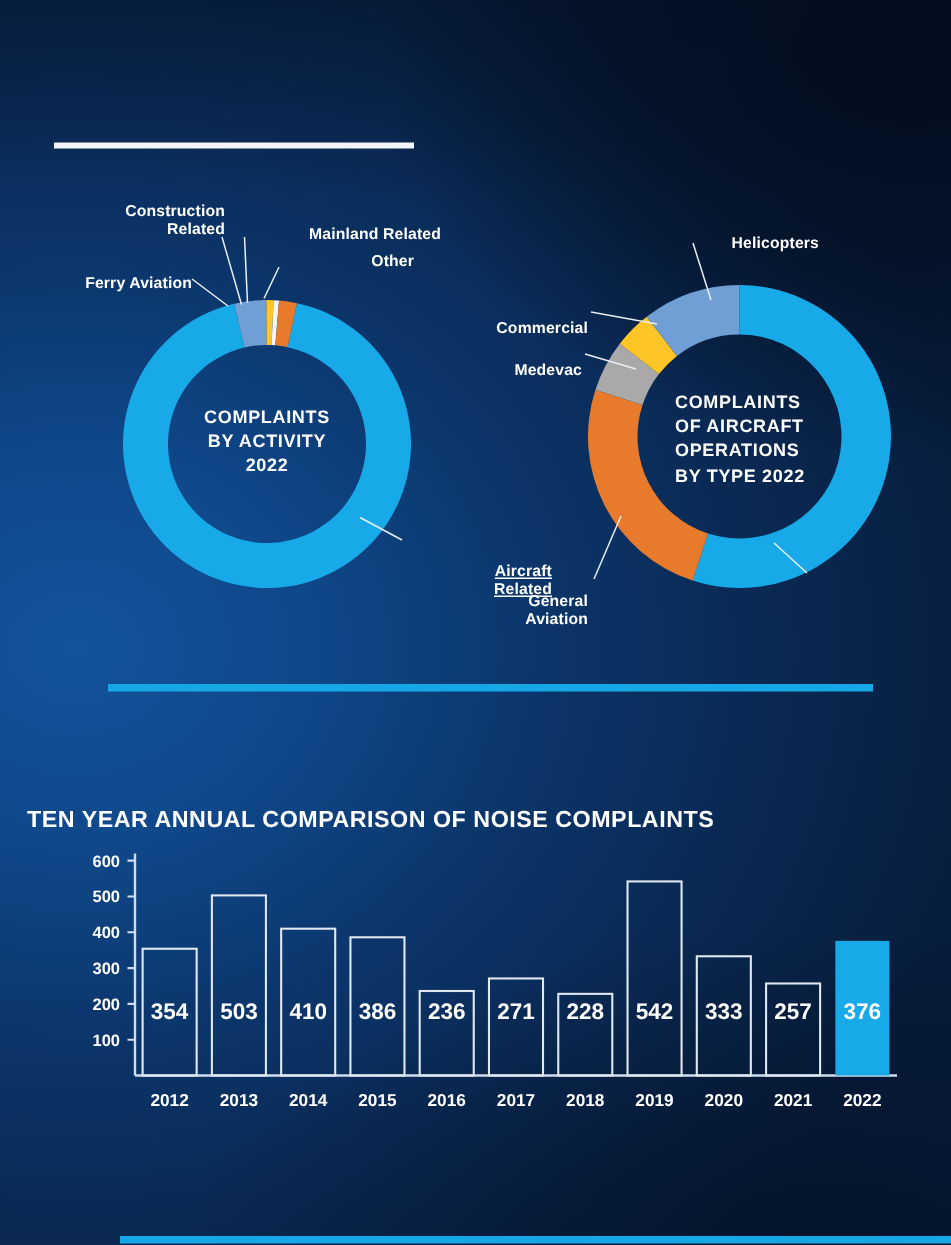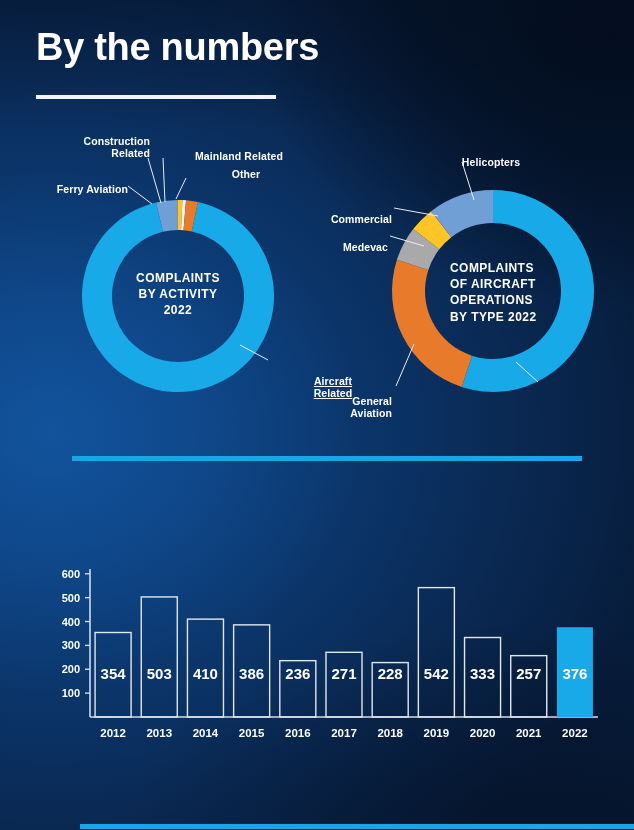--- a/index.html
+++ b/index.html
@@ -40,21 +40,21 @@
   .divider.bottom{left:80px;top:824px;width:554px;}
 
   
   .donut-wrap{position:absolute;}
   .donut-wrap svg{display:block;overflow:visible;}
 
   .callout{
     position:absolute;color:#ffffff;font-size:10.5px;font-weight:bold;
     line-height:1.15;white-space:pre-line;letter-spacing:.1px;margin-top:13px;
   }
-  .callout.right{text-align:center;padding-left:28px;}
+  .callout.right{text-align:right;padding-left:28px;}
   .callout.left{text-align:right;}
 
   .center-label{
     position:absolute;color:#ffffff;font-size:12px;font-weight:bold;
     line-height:1.35;letter-spacing:.45px;white-space:pre-line;
   }
   .center-label.c1{text-align:center;}
   .center-label.c2{text-align:left;}
 
   
@@ -64,21 +64,20 @@
   }
   .chart-box{position:absolute;left:18px;top:565px;width:600px;height:190px;}
   .chart-box svg{display:block;}
 </style>
 </head>
 <body>
 
 <div id="page">
   <div id="content">
 
-    <div class="title">By the numbers</div>
     <div class="title-rule"></div>
 
     <div class="donut-wrap" style="left:78px;top:196px;">
       <svg width="200" height="200" viewBox="0 0 200 200">
         <g id="donut1-slices">
             <path d="M119.9595223185049,6.097830329554654 A96,96 0 1 1 78.07831646937711,6.536425324176605 L84.92884257269677,35.74379241037141 A66,66 0 1 0 113.72217159397212,35.442258351568825 Z" fill="#18a9e8"></path>
             <path d="M78.07831646937711,6.536425324176605 A96,96 0 0 1 99.59787731628131,4.000842205010784 L99.7235406549434,34.00057901594492 A66,66 0 0 0 84.92884257269677,35.74379241037141 Z" fill="#6f9fd4"></path>
             <path d="M99.59787731628131,4.000842205010784 A96,96 0 0 1 104.42179744392195,4.101888927023566 L103.03998574269633,34.07004863732871 A66,66 0 0 0 99.7235406549434,34.00057901594492 Z" fill="#ffc425"></path>
             <path d="M104.42179744392195,4.101888927023566 A96,96 0 0 1 108.03307295990244,4.336685512047609 L105.52273765993293,34.23147128953272 A66,66 0 0 0 103.03998574269633,34.07004863732871 Z" fill="#f2f4f7"></path>
             <path d="M108.03307295990244,4.336685512047609 A96,96 0 0 1 119.95952231850507,6.0978303295546965 L113.72217159397223,35.44225835156885 A66,66 0 0 0 105.52273765993293,34.23147128953272 Z" fill="#e87a2c"></path>
@@ -135,20 +134,21 @@
 
     <div class="callout right" style="left:408px;top:143px;width:110px;">Helicopters</div>
     <div class="callout left" style="left:312px;top:200px;width:80px;">Commercial</div>
     <div class="callout left" style="left:316px;top:228px;width:72px;">Medevac</div>
     <div class="callout left" style="left:320px;top:382px;width:72px;">General
 Aviation</div>
 
     <div class="divider mid"></div>
     <div class="divider bottom"></div>
 
+    <div class="chart-title">TEN YEAR ANNUAL COMPARISON OF NOISE COMPLAINTS</div>
     <div class="chart-box">
       <svg width="600" height="190" viewBox="0 0 600 190">
         <g id="bar-axis">
             <line x1="72" y1="4" x2="72" y2="152" stroke="#cfdced" stroke-width="1.6"></line>
             <line x1="72" y1="152" x2="580" y2="152" stroke="#cfdced" stroke-width="1.6"></line>
             <line x1="67" y1="128.1290322580645" x2="72" y2="128.1290322580645" stroke="#cfdced" stroke-width="1.4"></line>
             <text x="62" y="132.1290322580645" fill="#ffffff" font-size="11" font-weight="bold" text-anchor="end" font-family="&quot;Liberation Sans&quot;,sans-serif">100</text>
             <line x1="67" y1="104.25806451612902" x2="72" y2="104.25806451612902" stroke="#cfdced" stroke-width="1.4"></line>
             <text x="62" y="108.25806451612902" fill="#ffffff" font-size="11" font-weight="bold" text-anchor="end" font-family="&quot;Liberation Sans&quot;,sans-serif">200</text>
             <line x1="67" y1="80.38709677419355" x2="72" y2="80.38709677419355" stroke="#cfdced" stroke-width="1.4"></line>

